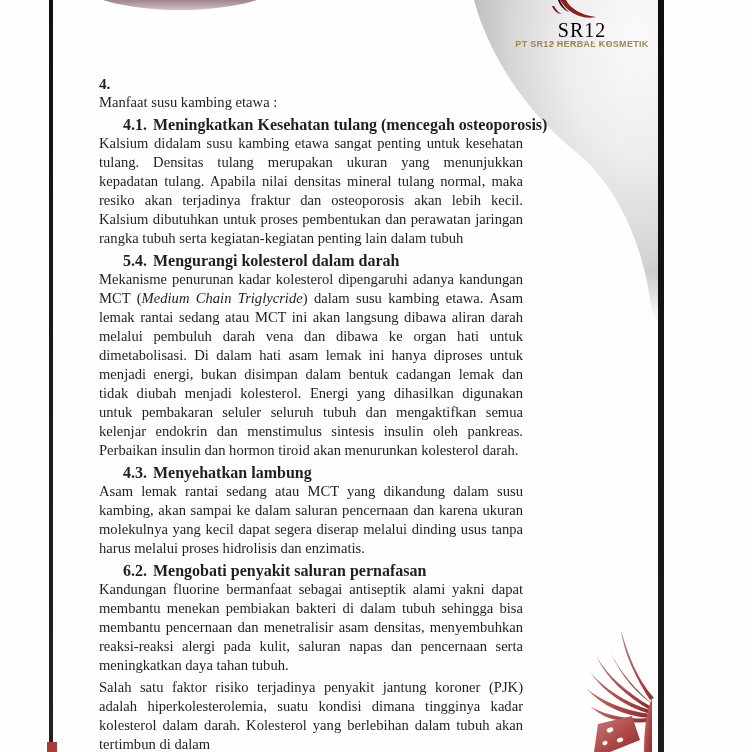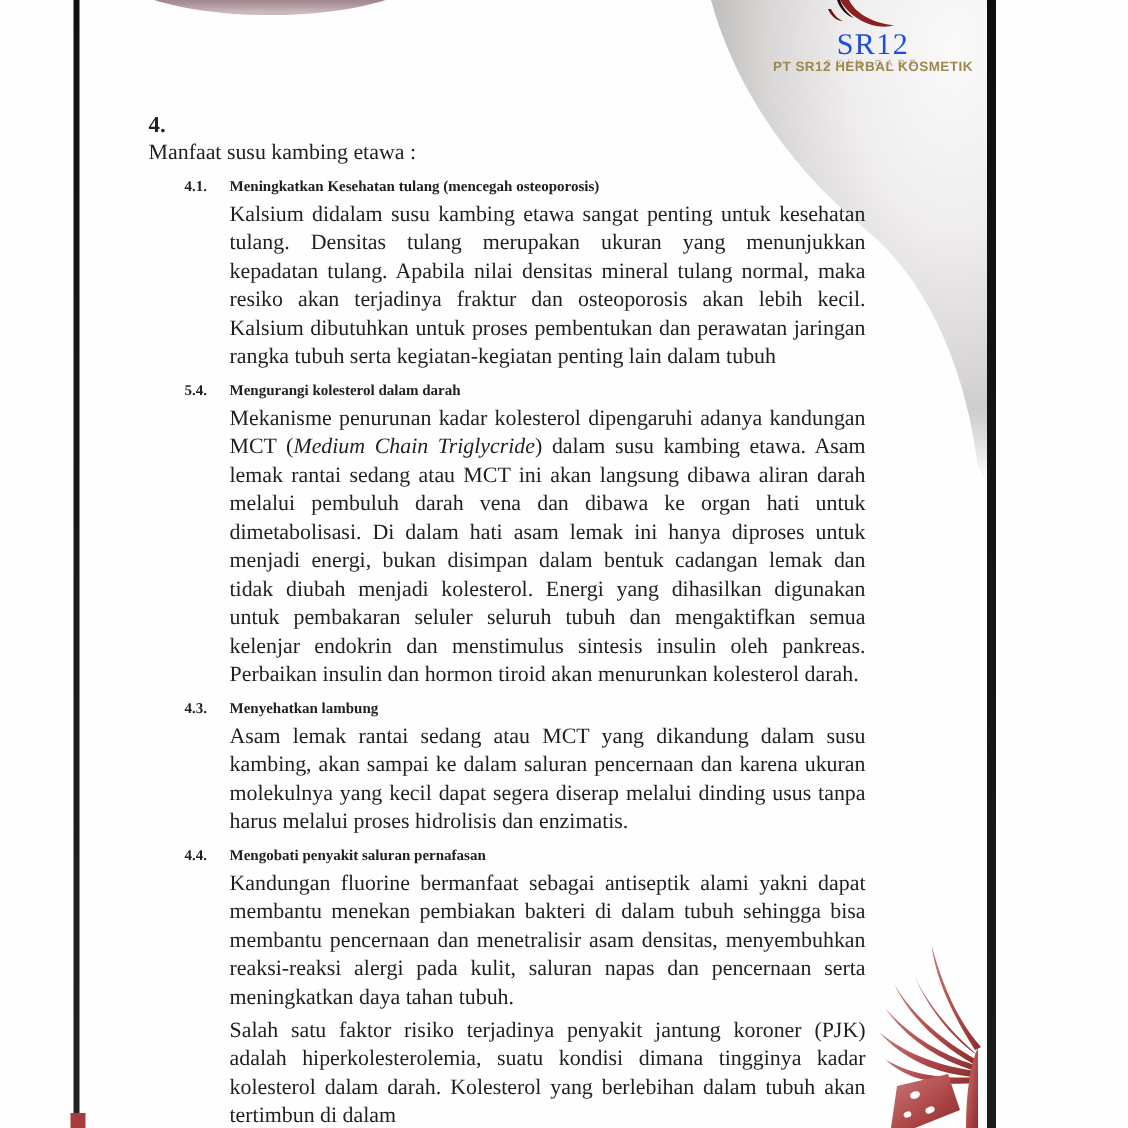--- a/index.html
+++ b/index.html
@@ -23,45 +23,45 @@
   .swoosh{position:absolute;left:430px;top:0;width:228px;height:320px;}
 
   .logo{
     position:absolute;left:512px;top:0;width:140px;height:85px;
     text-align:center;color:#9a8450;
   }
   .logo .mark{position:absolute;left:36px;top:0;width:64px;height:22px;}
   .logo .brand{
     position:absolute;left:0;top:20px;width:140px;
     font-family:"Liberation Serif",serif;font-size:20px;letter-spacing:1px;
-    color:#1d4ed8;line-height:20px;
+    color:#000000;line-height:20px;
   }
   .logo .tagline{
     position:absolute;left:0;top:40px;width:140px;
     font-family:"Liberation Sans",sans-serif;font-size:6px;letter-spacing:3.5px;
     color:#b5a578;line-height:7px;
   }
   .logo .company{
     position:absolute;left:0;top:39px;width:140px;
     font-family:"Liberation Sans",sans-serif;font-weight:bold;font-size:9px;
     letter-spacing:.3px;color:#9d8850;line-height:11px;
   }
 
   .content{
     position:absolute;left:99px;top:74px;width:478px;
     color:#1f1f1f;font-size:14.6px;line-height:19px;
   }
   .main-heading{display:flex;font-weight:bold;font-size:15.2px;}
   .main-heading .num{width:24px;flex:none;}
   .intro{}
   .section{margin-top:3px;}
-  .sec-head{display:flex;font-weight:bold;margin-left:24px;font-size:10px;}
+  .sec-head{display:flex;font-weight:bold;margin-left:24px;font-size:16px;}
   .sec-head .num{width:30px;flex:none;}
   .sec-body{
-    margin-left:54px;width:424px;
+    width:424px;
     text-align:justify;
   }
 
   .fern{position:absolute;left:580px;top:628px;width:78px;height:124px;}
   .red-square{
     position:absolute;left:47px;top:742px;width:10px;height:10px;
     background:#a63c3c;
   }
 </style>
 </head>
@@ -128,21 +128,21 @@
   <div class="section">
     <div class="sec-head">
       <span class="num">4.3.</span>
       <span>Menyehatkan lambung</span>
     </div>
     <div class="sec-body"><span>Asam lemak rantai sedang atau MCT yang dikandung dalam susu kambing, akan sampai ke dalam saluran pencernaan dan karena ukuran molekulnya yang kecil dapat segera diserap melalui dinding usus tanpa harus melalui proses hidrolisis dan enzimatis.</span></div>
   </div>
 
   <div class="section">
     <div class="sec-head">
-      <span class="num">4.4.</span>
+      <span class="num">6.2.</span>
       <span>Mengobati penyakit saluran pernafasan</span>
     </div>
     <div class="sec-body"><span>Kandungan fluorine bermanfaat sebagai antiseptik alami yakni dapat membantu menekan pembiakan bakteri di dalam tubuh sehingga bisa membantu pencernaan dan menetralisir asam densitas, menyembuhkan reaksi-reaksi alergi pada kulit, saluran napas dan pencernaan serta meningkatkan daya tahan tubuh.</span></div>
   </div>
 
   <div class="section">
     <div class="sec-body"><span>Salah satu faktor risiko terjadinya penyakit jantung koroner (PJK) adalah hiperkolesterolemia, suatu kondisi dimana tingginya kadar kolesterol dalam darah. Kolesterol yang berlebihan dalam tubuh akan tertimbun di dalam</span></div>
   </div>
 </div>
   </div>

